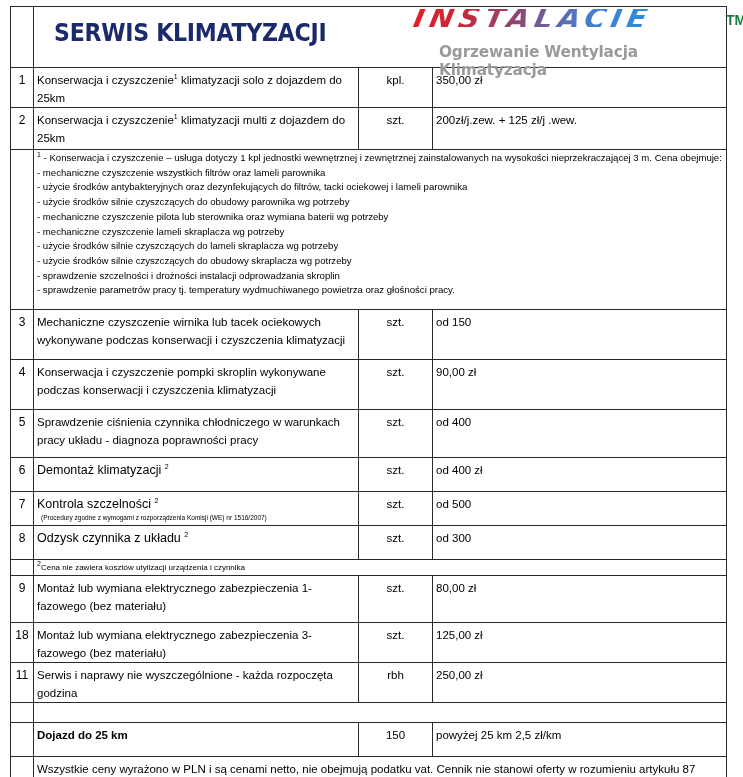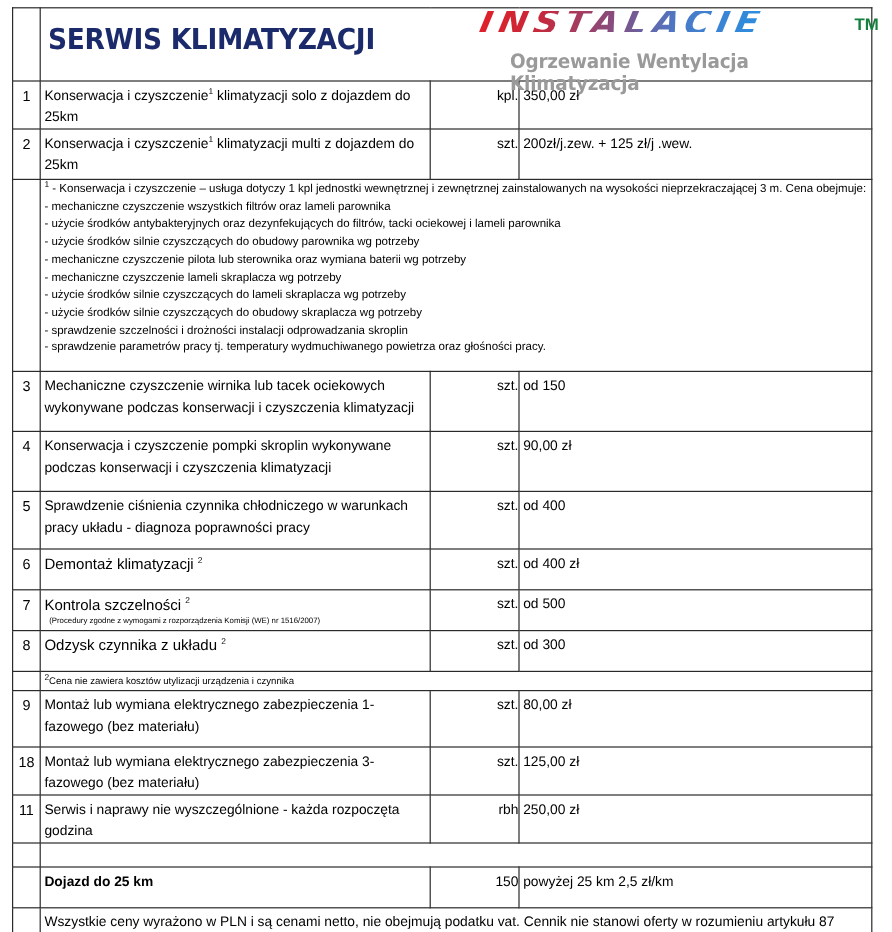--- a/index.html
+++ b/index.html
@@ -7,25 +7,25 @@
          font-family:"Liberation Sans", sans-serif; color:#000; }
   .sheet { position:absolute; left:10px; top:6px; width:716px; }
   table { border-collapse:collapse; width:716px; table-layout:fixed; }
   td { border:1.5px solid #2a2a2a; vertical-align:top; padding:0; font-size:11.5px; line-height:18px; }
   col.c-num { width:23px; }
   col.c-desc { width:325px; }
   col.c-unit { width:74px; }
   col.c-price { width:294px; }
   .num { text-align:center; padding-top:3px; font-size:12px; }
   .desc { padding:3px 3px 0 3px; }
-  .unit { text-align:right; padding-top:3px; }
+  .unit { text-align:center; padding-top:3px; }
   .price { padding:3px 3px 12px 3px; }
   sup { font-size:7px; line-height:0; vertical-align:super; }
   .header-row td { height:60px; }
-  .title { position:relative; height:60px; }
+  .title { position:relative; height:60px;margin-left:14px; }
   .title-text { position:absolute; left:6px; top:17px; font-size:24px; font-weight:bold;
                 color:#1b2a6b; letter-spacing:-0.3px; font-family:"DejaVu Sans", sans-serif; transform:scaleX(0.92); transform-origin:left; }
   .logo { position:absolute; left:360px; top:2px; width:335px; height:56px; }
   .logo-word { position:absolute; left:6px; top:0px; font-size:29px; font-weight:bold; font-style:italic;
                letter-spacing:5px; font-family:"DejaVu Sans", sans-serif;
                background:linear-gradient(90deg,#e0202a 0%,#c8283a 20%,#8a4a7a 45%,#4a7ac8 70%,#2a8ee0 100%);
                -webkit-background-clip:text; background-clip:text; color:transparent; transform:skewX(-12deg); }
   .logo-tm { position:absolute; left:318px; top:2px; font-size:14px; font-weight:bold; color:#15803d; }
   .logo-sub { position:absolute; left:31px; top:34px; font-size:16.5px; font-weight:bold; color:#9a9a9a;
               font-family:"DejaVu Sans", sans-serif; letter-spacing:-0.2px; transform:scaleX(0.93); transform-origin:left; }

